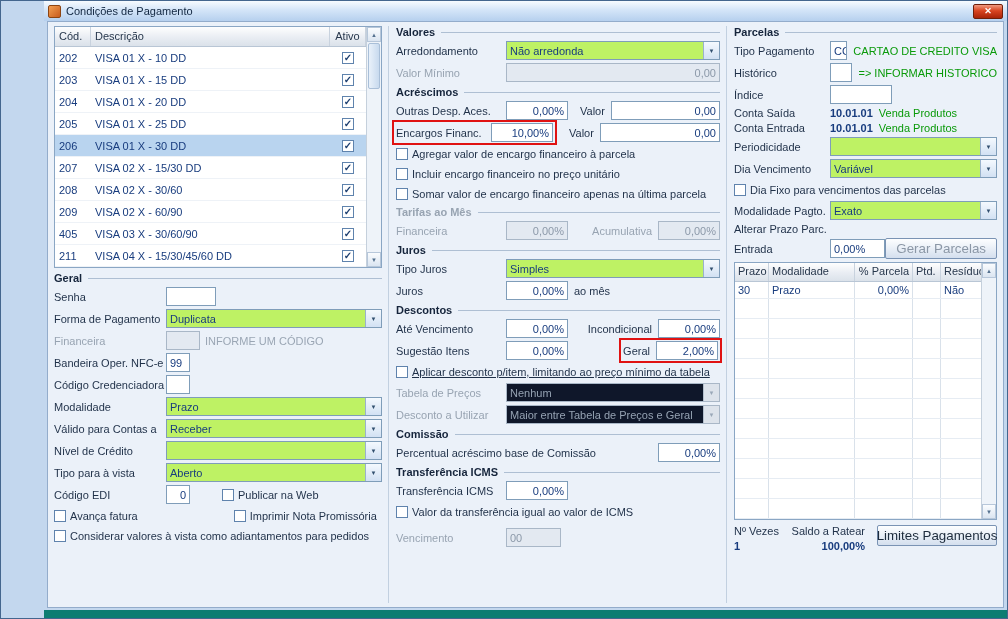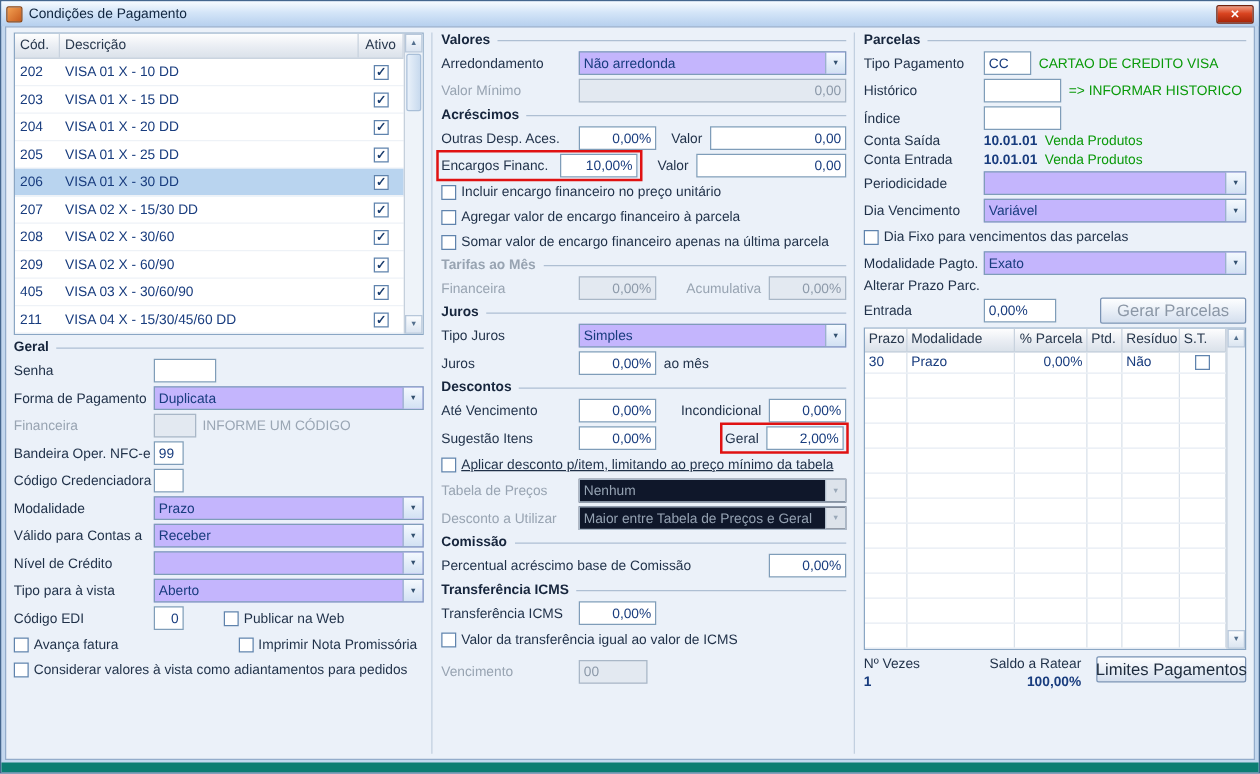--- a/index.html
+++ b/index.html
@@ -1,17 +1,17 @@
 <!DOCTYPE html>
 <html><head>
 <meta charset="utf-8">
 <style>
   * { margin:0; padding:0; box-sizing:border-box; }
   html,body { width:1008px; height:619px; font-family:"Liberation Sans",sans-serif; font-size:11px; background:#fff; }
-  .window { width:1008px; height:619px; background:#c3d7ee; border:1px solid #44668e; display:flex; flex-direction:column; overflow:hidden; }
+  .window { width:1008px; height:619px; background:#c3d7ee; border:1px solid #44668e; display:flex; flex-direction:column; overflow:hidden;padding-left:43px; }
 
   
   .titlebar { height:20px; background:linear-gradient(#f7fbff,#d4e5f8 45%,#b6d0ee); display:flex; align-items:center; padding:0 4px; gap:5px; flex:none; }
   .title-icon { width:13px; height:13px; background:linear-gradient(135deg,#f3a052,#c85c1e); border:1px solid #8d4512; border-radius:2px; flex:none; }
   .title-text { color:#10253f; font-size:11px; }
   .close-btn { margin-left:auto; width:30px; height:15px; background:linear-gradient(#f09a80,#d94420 45%,#a82408); border:1px solid #6f1f0a; border-radius:2px; color:#fff; font-size:9px; font-weight:bold; display:flex; align-items:center; justify-content:center; cursor:default; }
 
   .content { flex:1; margin:0 3px; background:#ebf1f9; border:1px solid #93accb; display:flex; padding:4px 6px; gap:6px; min-height:0; }
   .bottom-strip { height:8px; background:#0c7d72; margin-top:2px; flex:none; }
 
@@ -29,21 +29,21 @@
   
   .frow { display:flex; align-items:center; margin-bottom:3px; }
   .lbl { color:#1f3048; flex:none; }
   .lbl.dis { color:#98a4b2; }
   .w112 { width:112px; } .w110 { width:110px; } .w96 { width:96px; }
   .flex1 { flex:1; min-width:0; }
   .txt { height:19px; border:1px solid #7f9db9; background:#fff; color:#183c7e; padding:0 3px; display:flex; align-items:center; overflow:hidden; white-space:nowrap; }
   .txt.num { justify-content:flex-end; }
   .txt.dis { background:#e3e9f1; border-color:#a9b7c7; color:#8c99a9; }
   .w34{width:34px;} .w38{width:38px;} .w44{width:24px;} .w50{width:50px;} .w55{width:55px;} .w58{width:58px;} .w62{width:62px;}
-  .sel { height:19px; border:1px solid #7f9db9; background:#c4b5fd; color:#183c7e; display:flex; align-items:center; padding-left:3px; overflow:hidden; }
+  .sel { height:19px; border:1px solid #7f9db9; background:#bef264; color:#183c7e; display:flex; align-items:center; padding-left:3px; overflow:hidden; }
   .sel-val { flex:1; min-width:0; overflow:hidden; white-space:nowrap; }
   .arrow { margin-left:auto; width:16px; height:17px; flex:none; background:linear-gradient(#f4f9fe,#d2e1f3); border-left:1px solid #9ab2cc; display:flex; align-items:center; justify-content:center; font-size:6px; color:#32506f; }
   .sel.dis { background:#0f172a; border-color:#a9b7c7; color:#95a2b2; }
   .sel.dis .arrow { background:#dde3eb; color:#9aa8b8; border-left-color:#b4c0cd; }
   .chk { width:12px; height:12px; border:1px solid #5f83ad; background:#fff; display:inline-flex; align-items:center; justify-content:center; font-size:10px; font-weight:bold; color:#1b3d6e; flex:none; }
   .chkrow { display:flex; align-items:center; gap:4px; margin-bottom:3px; height:17px; }
   .chkrow .lbl { flex:none; }
   .u { text-decoration:underline; }
   .hint { color:#9aa6b4; margin-left:5px; white-space:nowrap; }
   .green { color:#0a9a0a; margin-left:6px; white-space:nowrap; }
@@ -291,25 +291,25 @@
       <div class="frow">
         <span class="redbox">
           <span class="lbl">Encargos Financ.</span>
           <span class="txt num w62">10,00%</span>
         </span>
         <span class="lbl gaplbl">Valor</span>
         <span class="txt num flex1">0,00</span>
       </div>
       <div class="chkrow">
         <span class="chk"></span>
+        <span class="lbl">Agregar valor de encargo financeiro à parcela</span>
+      </div>
+      <div class="chkrow">
+        <span class="chk"></span>
         <span class="lbl">Incluir encargo financeiro no preço unitário</span>
-      </div>
-      <div class="chkrow">
-        <span class="chk"></span>
-        <span class="lbl">Agregar valor de encargo financeiro à parcela</span>
       </div>
       <div class="chkrow">
         <span class="chk"></span>
         <span class="lbl">Somar valor de encargo financeiro apenas na última parcela</span>
       </div>
 
       <div class="gtitle dis">
           <span>Tarifas ao Mês</span>
         </div>
       <div class="frow">

